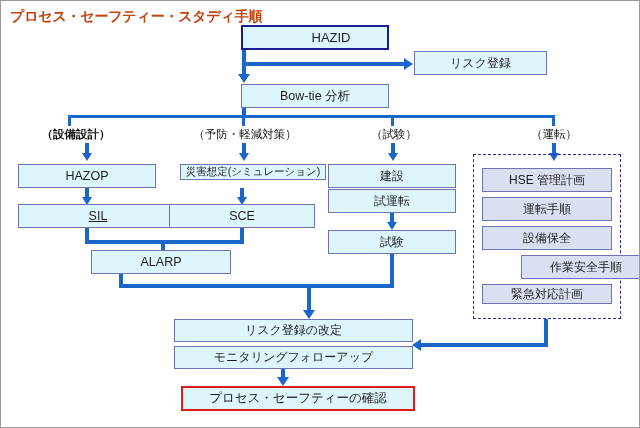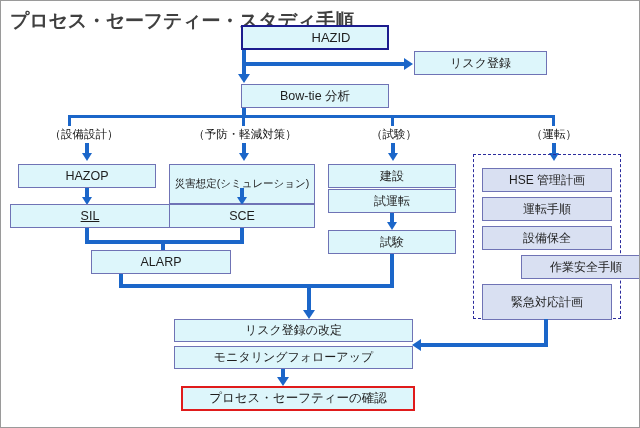--- a/index.html
+++ b/index.html
@@ -12,23 +12,23 @@
     width:640px;height:428px;
     background:#ffffff;
     box-sizing:border-box;
     border:1px solid #9a9a9a;
     overflow:hidden;
   }
   
   .title{
     position:absolute;
     left:9px; top:7px;
-    font-size:19px;
+    font-size:14px;
     font-weight:bold;
-    color:#404040;
+    color:#c2410c;
     letter-spacing:-0.2px;
     white-space:nowrap;
   }
   
   .box{
     position:absolute;
     box-sizing:border-box;
     background:#ddf6fb;
     border:1px solid #6f73b5;
     display:flex;
@@ -121,43 +121,43 @@
   <div class="box" style="left:240px;top:83px;width:148px;height:24px;">Bow-tie 分析</div>
 
   <div class="ln v" style="left:241px;top:107px;height:10px;"></div>
   <div class="ln h thin" style="left:67px;top:114px;width:487px;"></div>
 
   <div class="ln v thin" style="left:67px;top:114px;height:11px;"></div>
   <div class="ln v thin" style="left:241px;top:114px;height:11px;"></div>
   <div class="ln v thin" style="left:390px;top:114px;height:11px;"></div>
   <div class="ln v thin" style="left:551px;top:114px;height:11px;"></div>
 
-  <div class="blabel" style="left:36px;top:126px;width:94px;">（設備設計）</div>
+  <div class="blabel" style="left:28px;top:126px;width:94px;font-weight:bold;">（設備設計）</div>
   <div class="blabel" style="left:180px;top:126px;width:128px;">（予防・軽減対策）</div>
   <div class="blabel" style="left:348px;top:126px;width:90px;">（試験）</div>
   <div class="blabel" style="left:508px;top:126px;width:90px;font-family:Liberation Serif, serif;">（運転）</div>
 
   <div class="ln v" style="left:84px;top:142px;height:12px;"></div>
   <div class="arw down sm" style="left:81px;top:152px;"></div>
 
   <div class="ln v" style="left:241px;top:142px;height:12px;"></div>
   <div class="arw down sm" style="left:238px;top:152px;"></div>
 
   <div class="ln v" style="left:390px;top:142px;height:12px;"></div>
   <div class="arw down sm" style="left:387px;top:152px;"></div>
 
   <div class="ln v" style="left:551px;top:142px;height:12px;"></div>
   <div class="arw down sm" style="left:548px;top:152px;"></div>
 
   <div class="box" style="left:17px;top:163px;width:138px;height:24px;">HAZOP</div>
   <div class="ln v" style="left:84px;top:187px;height:11px;"></div>
   <div class="arw down sm" style="left:81px;top:196px;"></div>
-  <div class="box" style="left:9px;top:203px;width:160px;height:24px;text-decoration:underline;">SIL</div>
-
-  <div class="box small" style="left:168px;top:163px;width:146px;height:40px;">災害想定(シミュレーション)</div>
+  <div class="box" style="left:17px;top:203px;width:160px;height:24px;text-decoration:underline;">SIL</div>
+
+  <div class="box small" style="left:179px;top:163px;width:146px;height:16px;">災害想定(シミュレーション)</div>
   <div class="ln v" style="left:239px;top:187px;height:11px;"></div>
   <div class="arw down sm" style="left:236px;top:196px;"></div>
   <div class="box" style="left:168px;top:203px;width:146px;height:24px;">SCE</div>
 
   <div class="ln v" style="left:84px;top:227px;height:16px;"></div>
   <div class="ln v" style="left:239px;top:227px;height:16px;"></div>
   <div class="ln h" style="left:84px;top:239px;width:159px;"></div>
   <div class="ln v" style="left:160px;top:239px;height:10px;"></div>
 
   <div class="box" style="left:90px;top:249px;width:140px;height:24px;">ALARP</div>
@@ -166,21 +166,21 @@
   <div class="box jp" style="left:327px;top:188px;width:128px;height:24px;">試運転</div>
   <div class="ln v" style="left:389px;top:212px;height:11px;"></div>
   <div class="arw down sm" style="left:386px;top:221px;"></div>
   <div class="box jp" style="left:327px;top:229px;width:128px;height:24px;">試験</div>
 
   <div class="dashgroup" style="left:472px;top:153px;width:148px;height:165px;"></div>
   <div class="box hse" style="left:481px;top:167px;width:130px;height:24px;text-align:center;">HSE 管理計画</div>
   <div class="box hse" style="left:481px;top:196px;width:130px;height:24px;">運転手順</div>
   <div class="box hse" style="left:481px;top:225px;width:130px;height:24px;">設備保全</div>
   <div class="box hse" style="left:481px;top:254px;width:130px;height:24px;margin-left:39px;">作業安全手順</div>
-  <div class="box hse" style="left:481px;top:283px;width:130px;height:36px;">緊急対応計画</div>
+  <div class="box hse" style="left:481px;top:283px;width:130px;height:20px;">緊急対応計画</div>
 
   <div class="ln v" style="left:118px;top:273px;height:14px;"></div>
   <div class="ln h" style="left:118px;top:283px;width:192px;"></div>
 
   <div class="ln v" style="left:389px;top:253px;height:34px;"></div>
   <div class="ln h" style="left:306px;top:283px;width:87px;"></div>
 
   <div class="ln v" style="left:306px;top:283px;height:29px;"></div>
   <div class="arw down" style="left:302px;top:309px;"></div>
 

